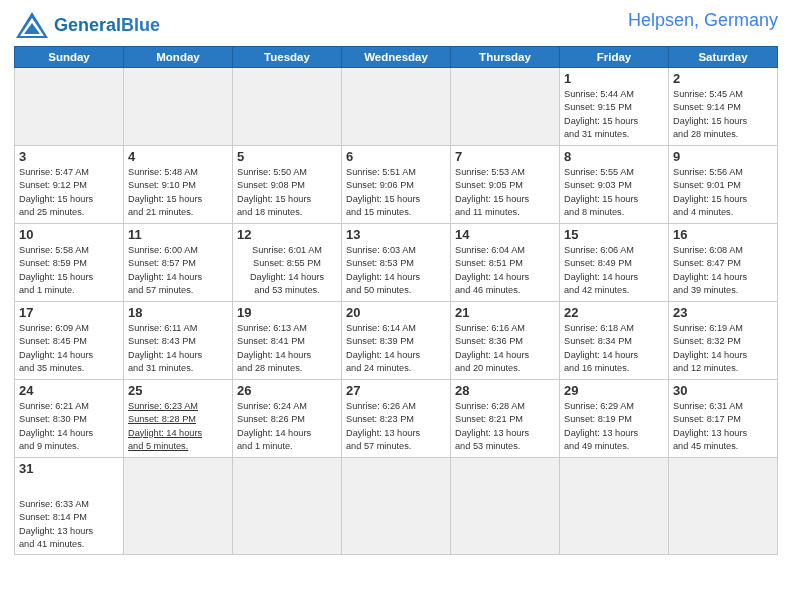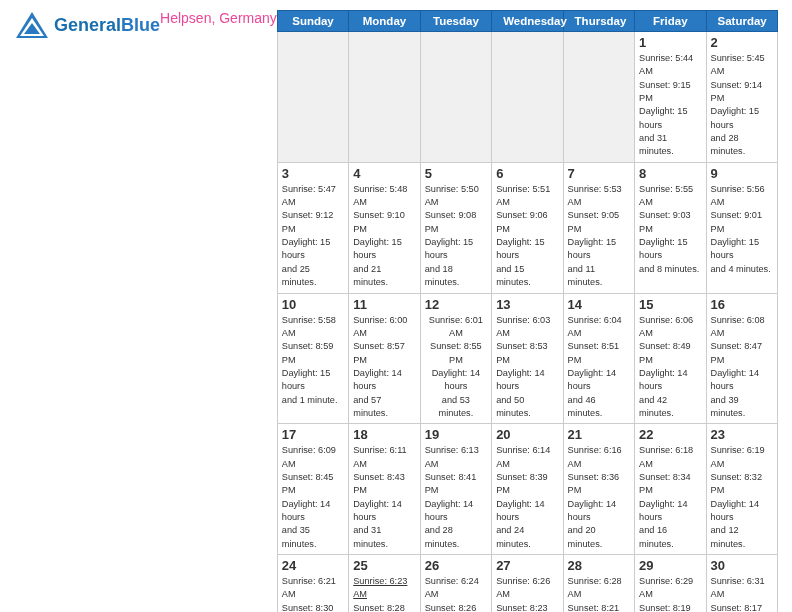--- a/index.html
+++ b/index.html
@@ -7,21 +7,21 @@
       font-family: Arial, sans-serif;
       background: #fff;
       width: 792px;
       height: 612px;
       overflow: hidden;
     }
     .page {
       width: 792px;
       height: 548px;
       display: flex;
-      flex-direction: row;
+      flex-direction: column;
       padding: 10px 14px 10px 14px;
     }
     .header {
       display: flex;
       align-items: flex-start;
       justify-content: space-between;
       margin-bottom: 6px;
     }
     .logo {
       display: flex;
@@ -44,22 +44,22 @@
     .title-block {
       text-align: right;
     }
     .title-month {
       font-size: 32px;
       color: #333;
       font-weight: 300;
       line-height: 1.1;
     }
     .title-location {
-      font-size: 14px;
-      color: #ec4899;
+      font-size: 18px;
+      color: #3b82f6;
     }
     .calendar {
       flex: 1;
       border: 1px solid #ccc;
       border-collapse: collapse;
       width: 100%;
       table-layout: fixed;
     }
     .calendar th {
       background: #2979c2;

